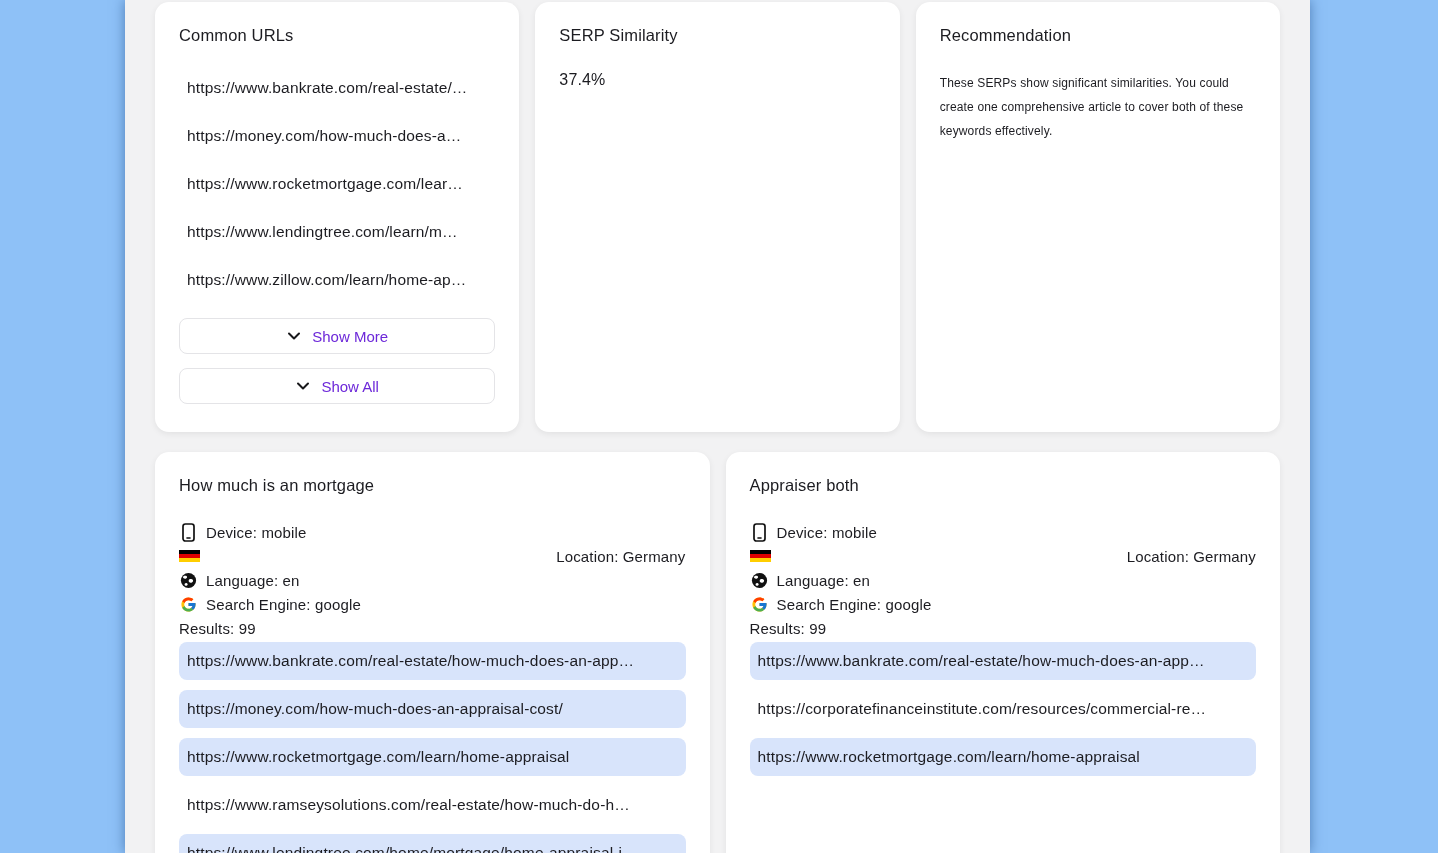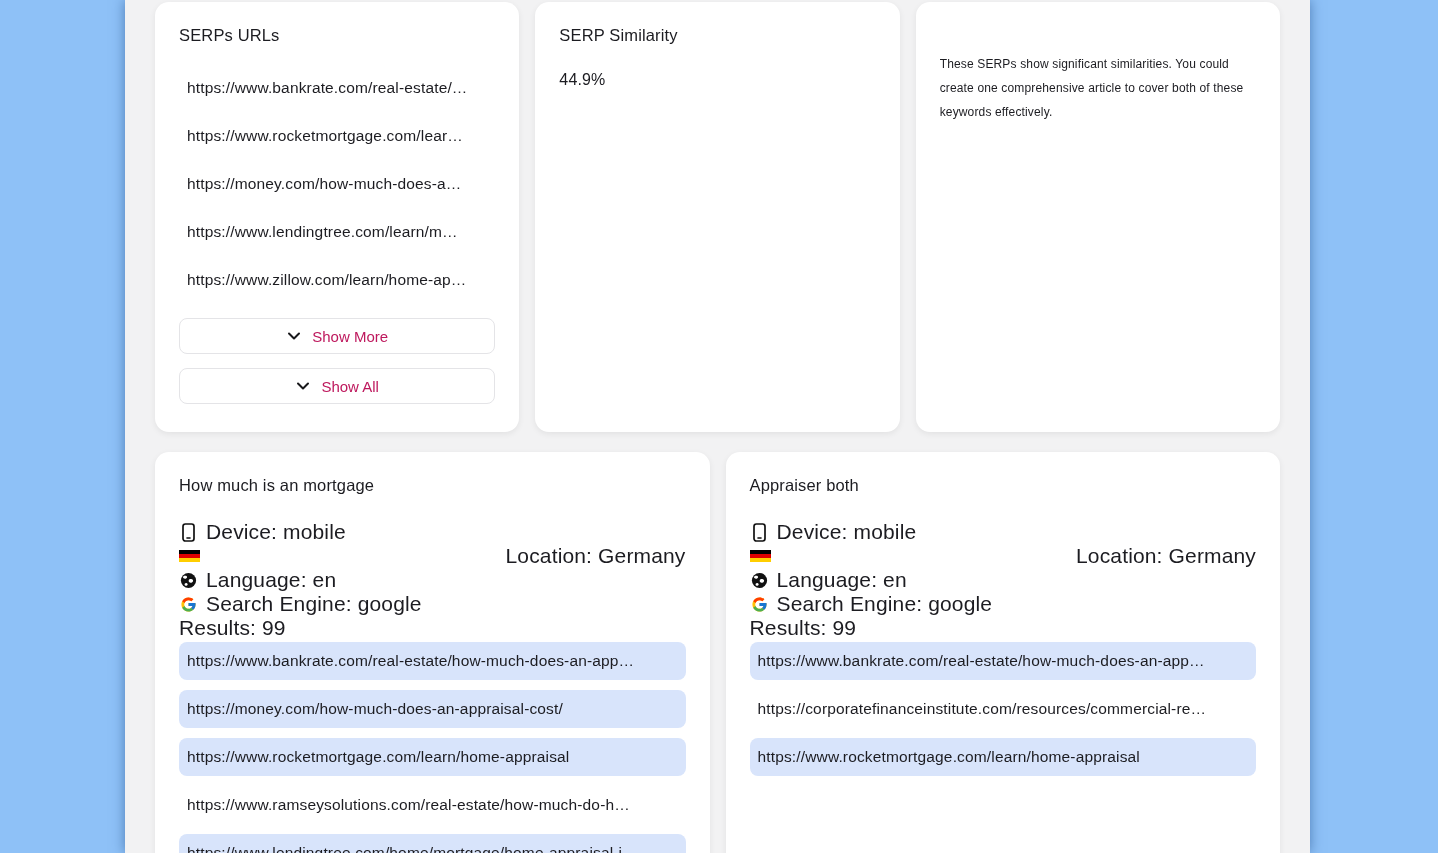--- a/index.html
+++ b/index.html
@@ -34,31 +34,31 @@
   .curl-item {
     height:48px; display:flex; align-items:center;
     padding:0 8px; font-size:15.5px;
     white-space:nowrap; overflow:hidden;
   }
   .btn {
     width:100%; height:36px; margin-top:14px;
     background:#fff; border:1px solid #e4e4e7; border-radius:8px;
     display:flex; align-items:center; justify-content:center; gap:10px;
     font-family:"Liberation Sans", sans-serif;
-    font-size:15px; font-weight:500; color:#be185d;
+    font-size:15px; font-weight:500; color:#6d28d9;
     cursor:pointer;
   }
   .chevron { width:16px; height:16px; display:block; }
   
   .sim-value { margin-top:26px; font-size:16px; }
   
   .rec-text { margin-top:26px; font-size:12px; line-height:24px; max-width:320px; }
   
   .meta-list { margin-top:25px; }
-  .meta-line { height:24px; display:flex; align-items:center; gap:8px; font-size:21px; }
+  .meta-line { height:24px; display:flex; align-items:center; gap:8px; font-size:15px; }
   .meta-line.no-gap { gap:0;justify-content:space-between; }
   .meta-icon { width:19px; height:19px; display:flex; align-items:center; justify-content:center; flex:0 0 auto; }
   .flag-de { width:21px; height:13px; display:flex; flex-direction:column; flex:0 0 auto; }
   .flag-de div { flex:1; }
   .result-list { margin-top:2px; }
   .result-row {
     height:38px; margin-bottom:10px;
     display:flex; align-items:center;
     padding:2px 8px; border-radius:8px;
     font-size:15.5px; white-space:nowrap; overflow:hidden;
@@ -66,48 +66,49 @@
   .result-row.hl { background:#d8e4fb; }
 </style>
 </head>
 <body>
 
 <div class="content-area">
 
   <div class="row-top">
 
     <div class="card card-sm">
-      <div class="card-title">SERPs URLs</div>
+      <div class="card-title">Common URLs</div>
       <div class="curl-list">
         <div class="curl-item">https://www.bankrate.com/real-estate/…</div>
+        <div class="curl-item">https://money.com/how-much-does-a…</div>
         <div class="curl-item">https://www.rocketmortgage.com/lear…</div>
-        <div class="curl-item">https://money.com/how-much-does-a…</div>
         <div class="curl-item">https://www.lendingtree.com/learn/m…</div>
         <div class="curl-item">https://www.zillow.com/learn/home-ap…</div>
       </div>
       <button class="btn">
         <svg class="chevron" viewBox="0 0 16 16" fill="none">
             <path d="M3 5.5 8 10.5 13 5.5" stroke="#18181b" stroke-width="2" stroke-linecap="round" stroke-linejoin="round"></path>
           </svg>
         <span>Show More</span>
       </button>
       <button class="btn">
         <svg class="chevron" viewBox="0 0 16 16" fill="none">
             <path d="M3 5.5 8 10.5 13 5.5" stroke="#18181b" stroke-width="2" stroke-linecap="round" stroke-linejoin="round"></path>
           </svg>
         <span>Show All</span>
       </button>
     </div>
 
     <div class="card card-sm">
       <div class="card-title">SERP Similarity</div>
-      <div class="sim-value">44.9%</div>
+      <div class="sim-value">37.4%</div>
     </div>
 
     <div class="card card-sm">
+      <div class="card-title">Recommendation</div>
       <div class="rec-text">These SERPs show significant similarities. You could create one comprehensive article to cover both of these keywords effectively.</div>
     </div>
 
   </div>
 
   <div class="row-bottom">
 
     <div class="card card-lg">
       <div class="card-title">How much is an mortgage</div>
       <div class="meta-list">

